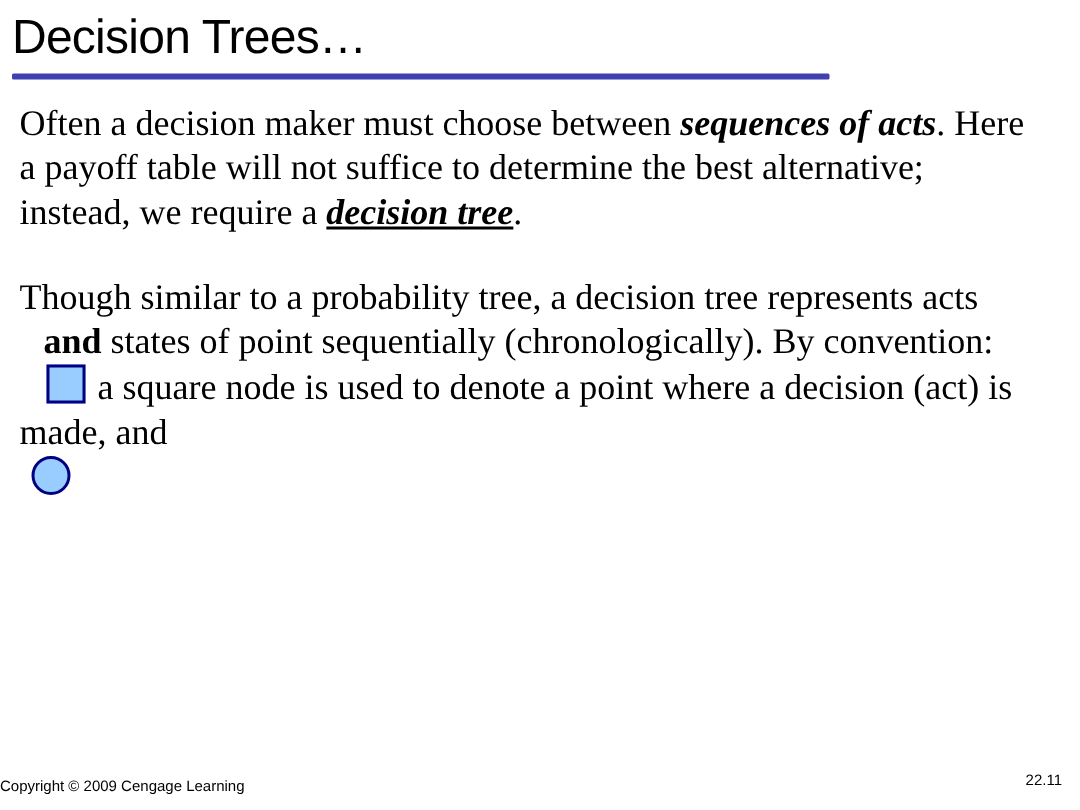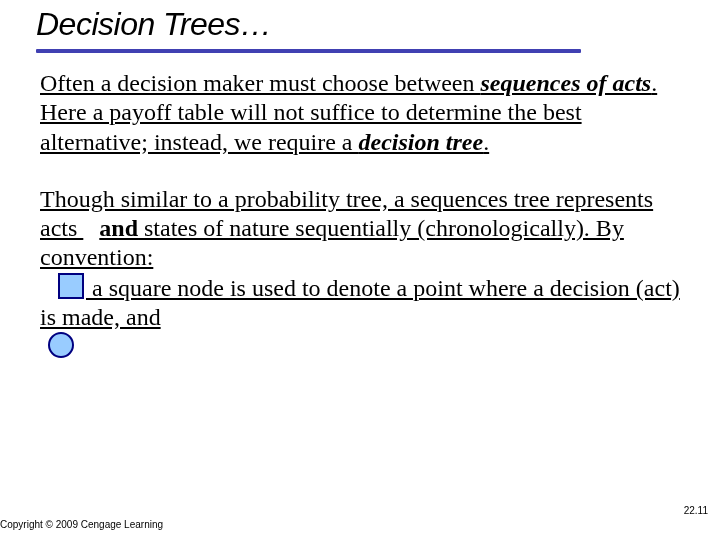--- a/index.html
+++ b/index.html
@@ -12,42 +12,40 @@
     color: #000;
     overflow: hidden;
   }
   .slide {
     position: relative;
     width: 720px;
     height: 540px;
     box-sizing: border-box;
   }
   .title-wrap {
-    padding: 6px 20px 0 36px;
-    font-style: italic;
+    padding: 6px 20px 0 8px;
   }
   .title {
     font-family: Verdana, Geneva, sans-serif;
     font-size: 32px;
     font-weight: 400;
     letter-spacing: -0.5px;
     padding-bottom: 4px;
   }
   .rule {
     height: 4px;
     background: #4040b2;
     width: 545px;
     margin-top: 2px;
     border-radius: 1px;
   }
   .body {
-    padding: 16px 26px 0 40px;
+    padding: 16px 26px 0 13px;
     font-size: 24px;
     line-height: 1.22;
-    text-decoration: underline;
   }
   .para {
     margin-bottom: 28px;
   }
   .node-square {
     display: inline-block;
     width: 22px;
     height: 22px;
     border: 2px solid #000080;
     background: #99ccff;
@@ -74,21 +72,21 @@
     color: #000;
   }
   .copyright {
     position: absolute;
     left: 0;
     bottom: 0;
   }
   .pagenum {
     position: absolute;
     right: 12px;
-    bottom: 14px;
+    bottom: 4px;
   }
   em.bi { font-style: italic; font-weight: bold; }
   em.biu { font-style: italic; font-weight: bold; text-decoration: underline; }
   strong { font-weight: bold; margin-left: 16px; }
 </style>
 </head>
 <body>
 
 <div class="slide">
 
@@ -97,21 +95,21 @@
     <div class="rule"></div>
   </div>
 
   <div class="body">
 
     <div class="para">
       <span>Often a decision maker must choose between </span><em class="bi">sequences of acts</em><span>. Here a payoff table will not suffice to determine the best alternative; instead, we require a </span><em class="biu">decision tree</em><span>.</span>
     </div>
 
     <div class="para">
-      <span>Though similar to a probability tree, a sequences tree represents acts </span><strong>and</strong><span> states of nature sequentially (chronologically). By convention:</span><br>
+      <span>Though similar to a probability tree, a decision tree represents acts </span><strong>and</strong><span> states of point sequentially (chronologically). By convention:</span><br>
       <span class="node-square"></span><span> a square node is used to denote a point where a decision (act) is made, and</span><br>
       <span class="node-circle"></span>
     </div>
 
   </div>
 
   <div class="footer">
     <div class="copyright">Copyright © 2009 Cengage Learning</div>
     <div class="pagenum">22.11</div>
   </div>

